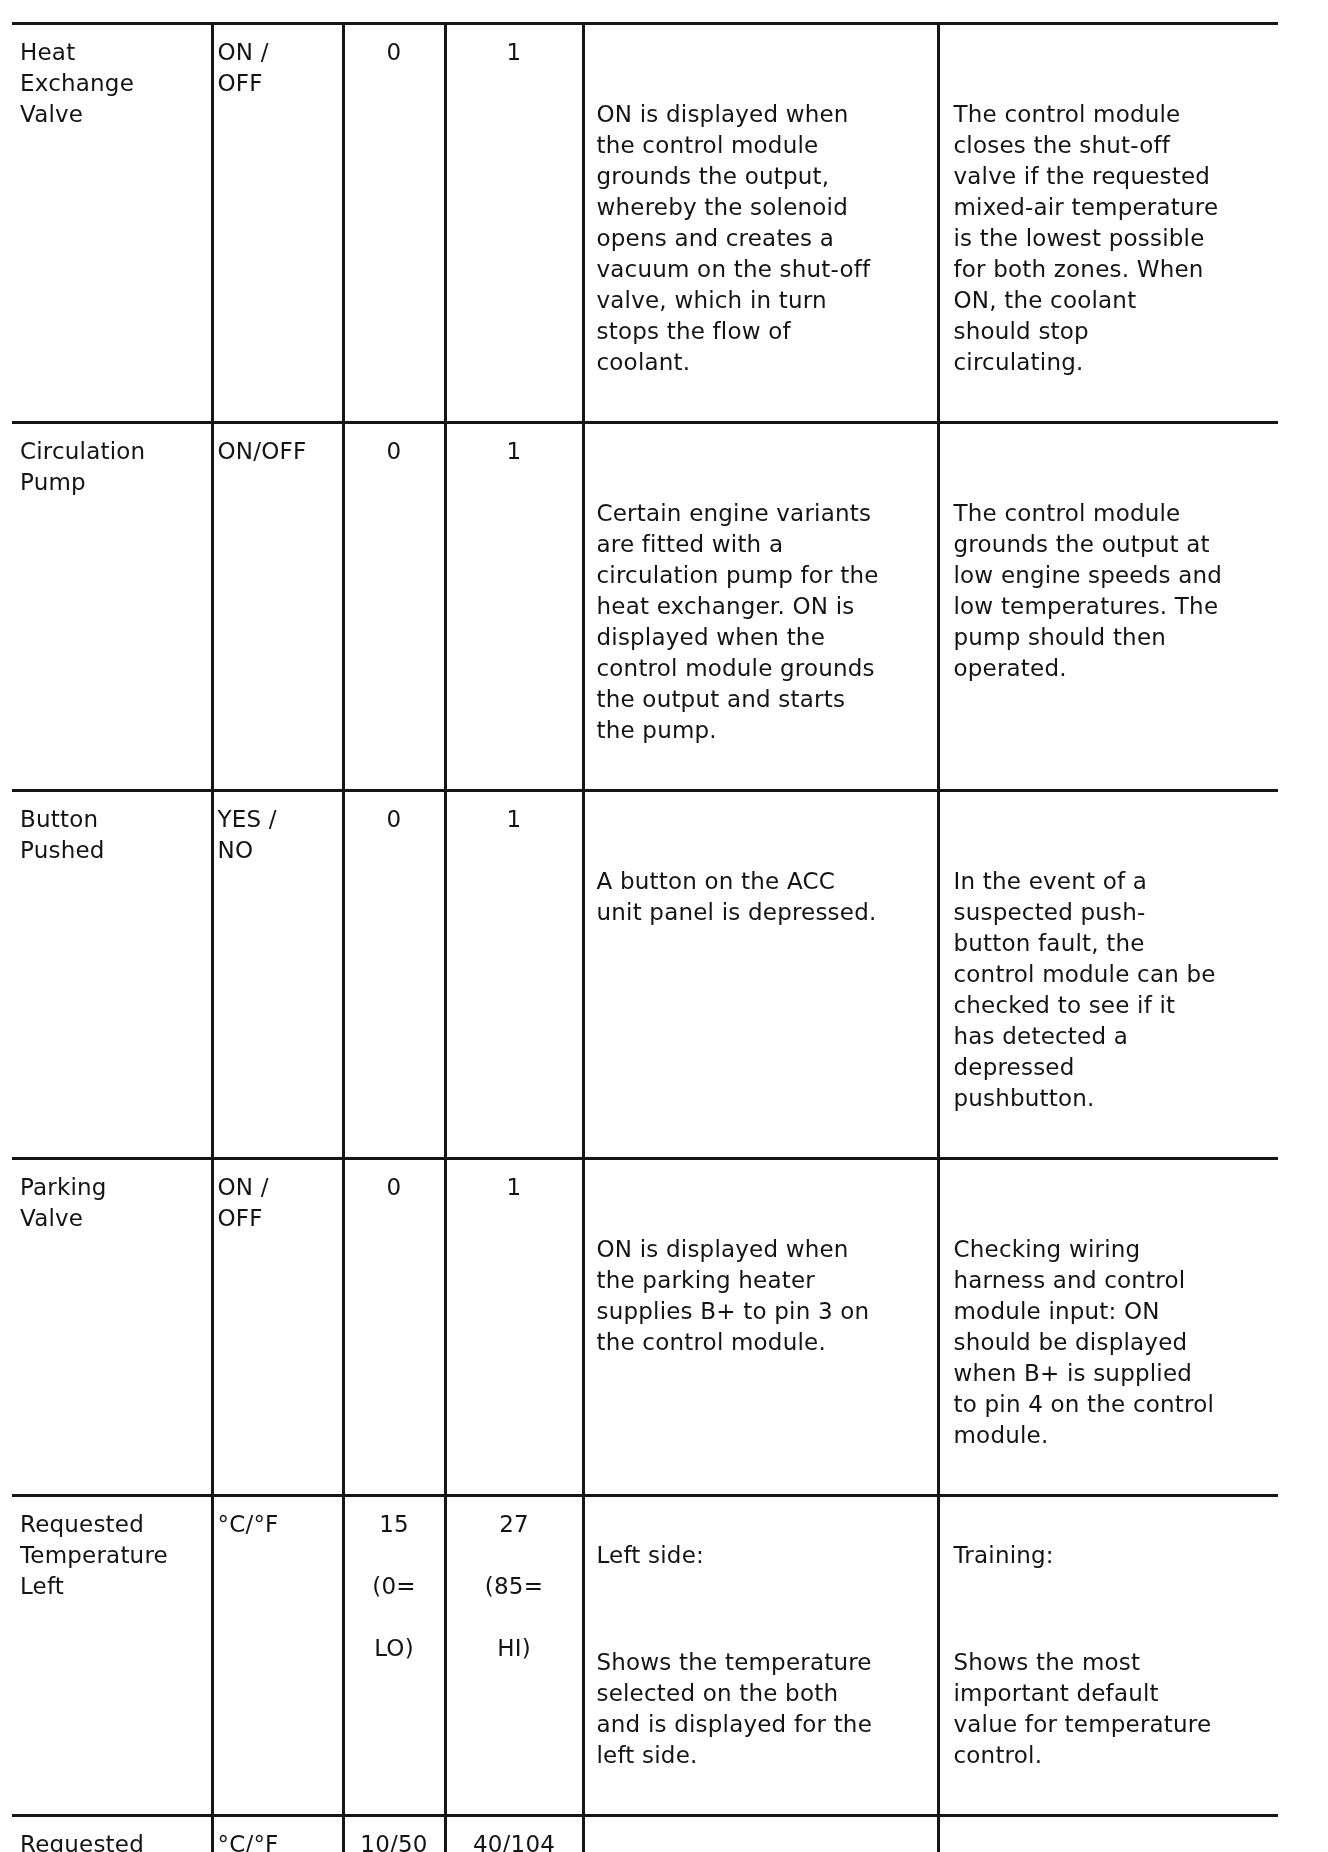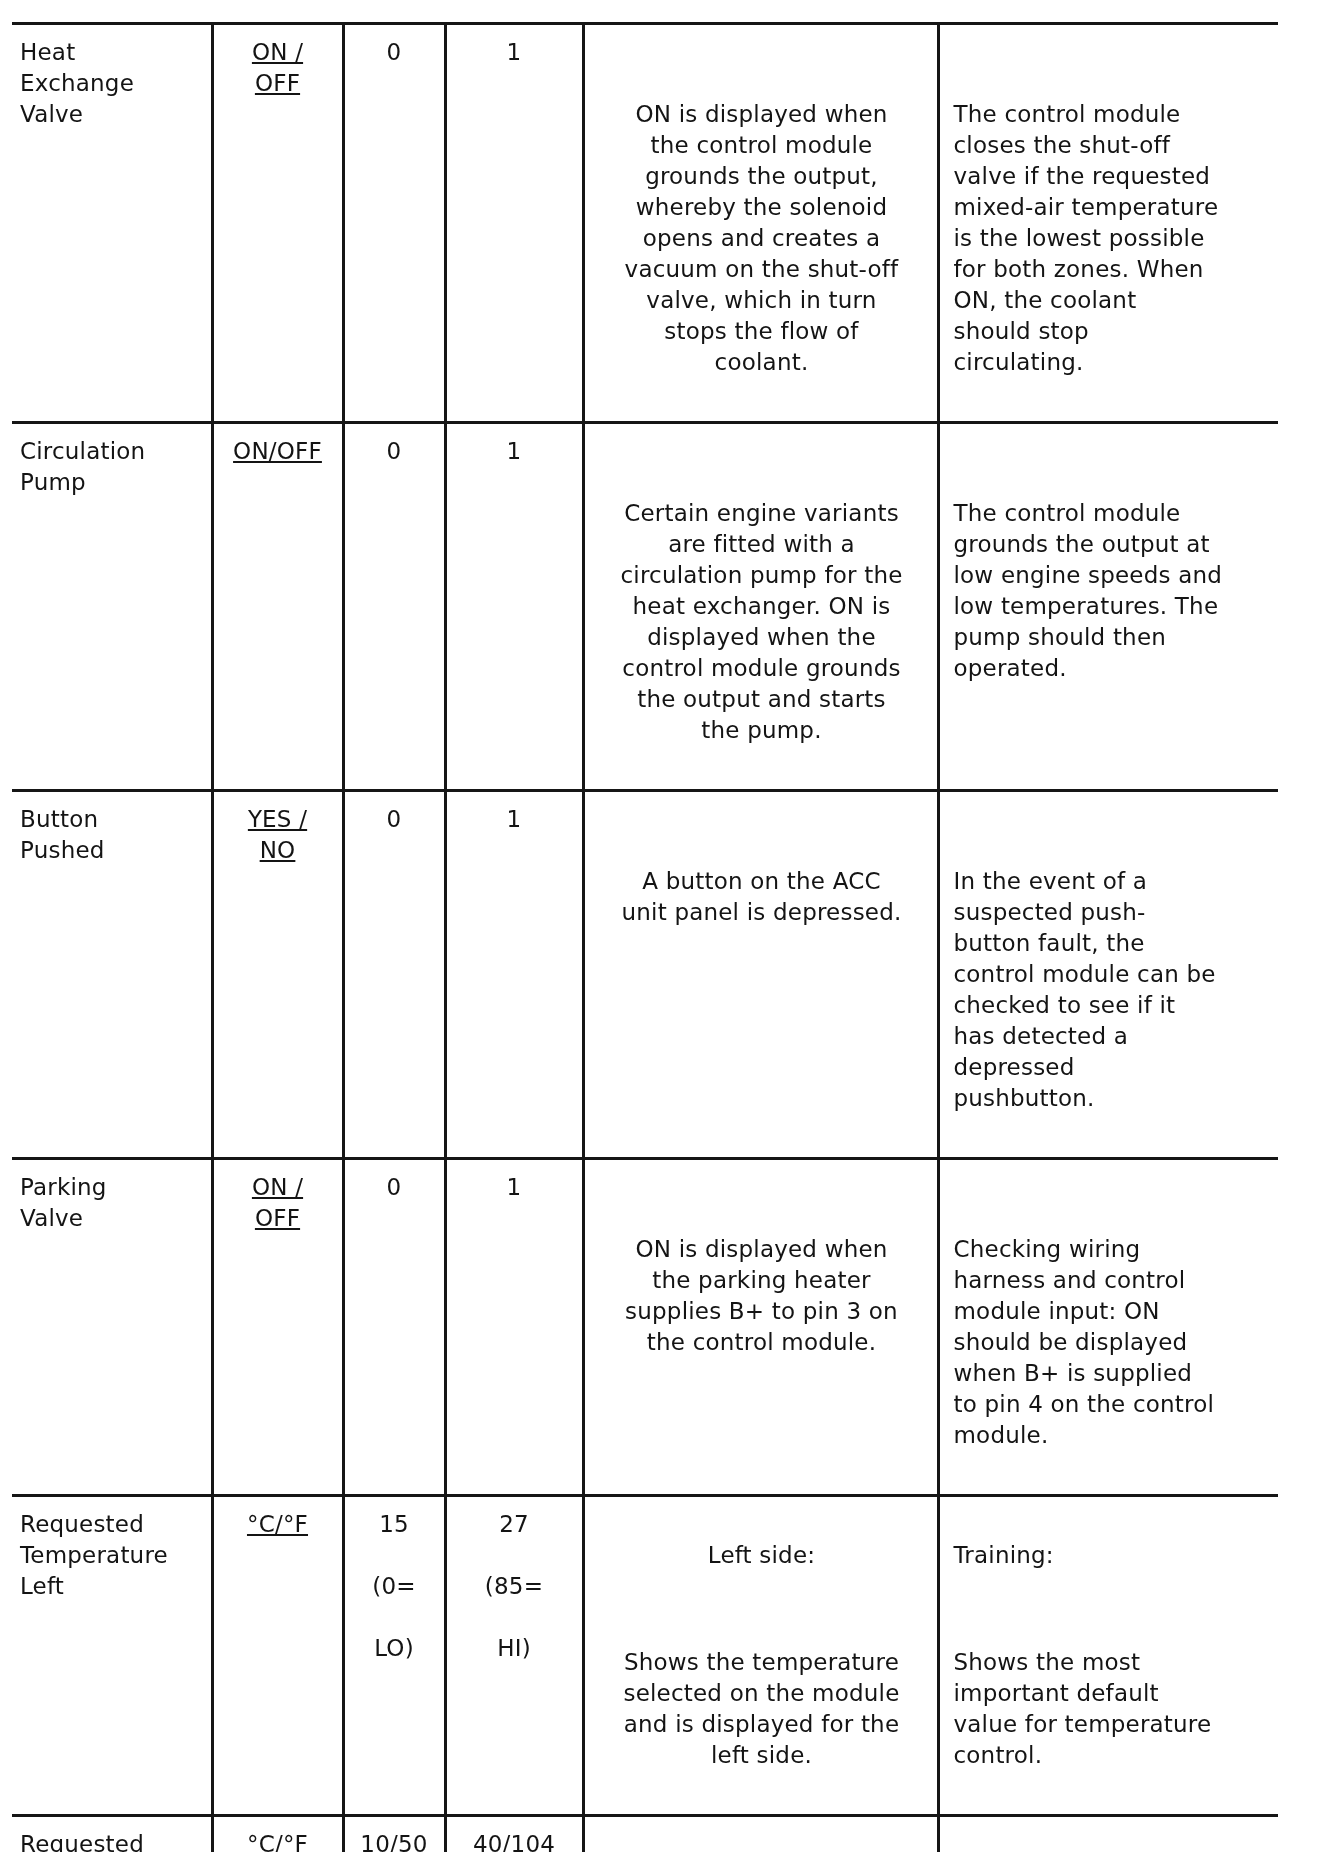--- a/index.html
+++ b/index.html
@@ -28,24 +28,24 @@
     white-space: pre-line;
     letter-spacing: 0.2px;
     overflow: hidden;
   }
   
   table.params td:first-child { border-left: 0; }
   table.params td:last-child  { border-right: 0; }
   table.params tr:last-child td { border-bottom: 0; }
 
   td.c-name    { text-align: left;   padding: 12px 6px 12px 8px; }
-  td.c-unit    { text-align: center; padding: 12px 12px; text-decoration: underline; }
+  td.c-unit    { text-align: left; padding: 12px 4px; }
   td.c-min     { text-align: center; padding: 12px 4px; }
   td.c-max     { text-align: center; padding: 12px 4px; }
-  td.c-desc    { text-align: center;   padding: 12px 10px 12px 12px; }
+  td.c-desc    { text-align: left;   padding: 12px 10px 12px 12px; }
   td.c-comment { text-align: left;   padding: 12px 8px 12px 14px; }
 
   tr.r1 { height: 370px; }
   tr.r2 { height: 336px; }
   tr.r3 { height: 338px; }
   tr.r4 { height: 246px; }
   tr.r5 { height: 262px; }
   tr.r6 { height: 278px; }
 
   span.h {
@@ -191,21 +191,21 @@
 
 LO)</td>
       <td class="c-max">27
 
 (85=
 
 HI)</td>
       <td class="c-desc">
         <span class="h">Left side:</span>
         <span class="b">Shows the temperature
-selected on the module
+selected on the both
 and is displayed for the
 left side.</span>
       </td>
       <td class="c-comment">
         <span class="h">Training:</span>
         <span class="b">Shows the most
 important default
 value for temperature
 control.</span>
       </td>

